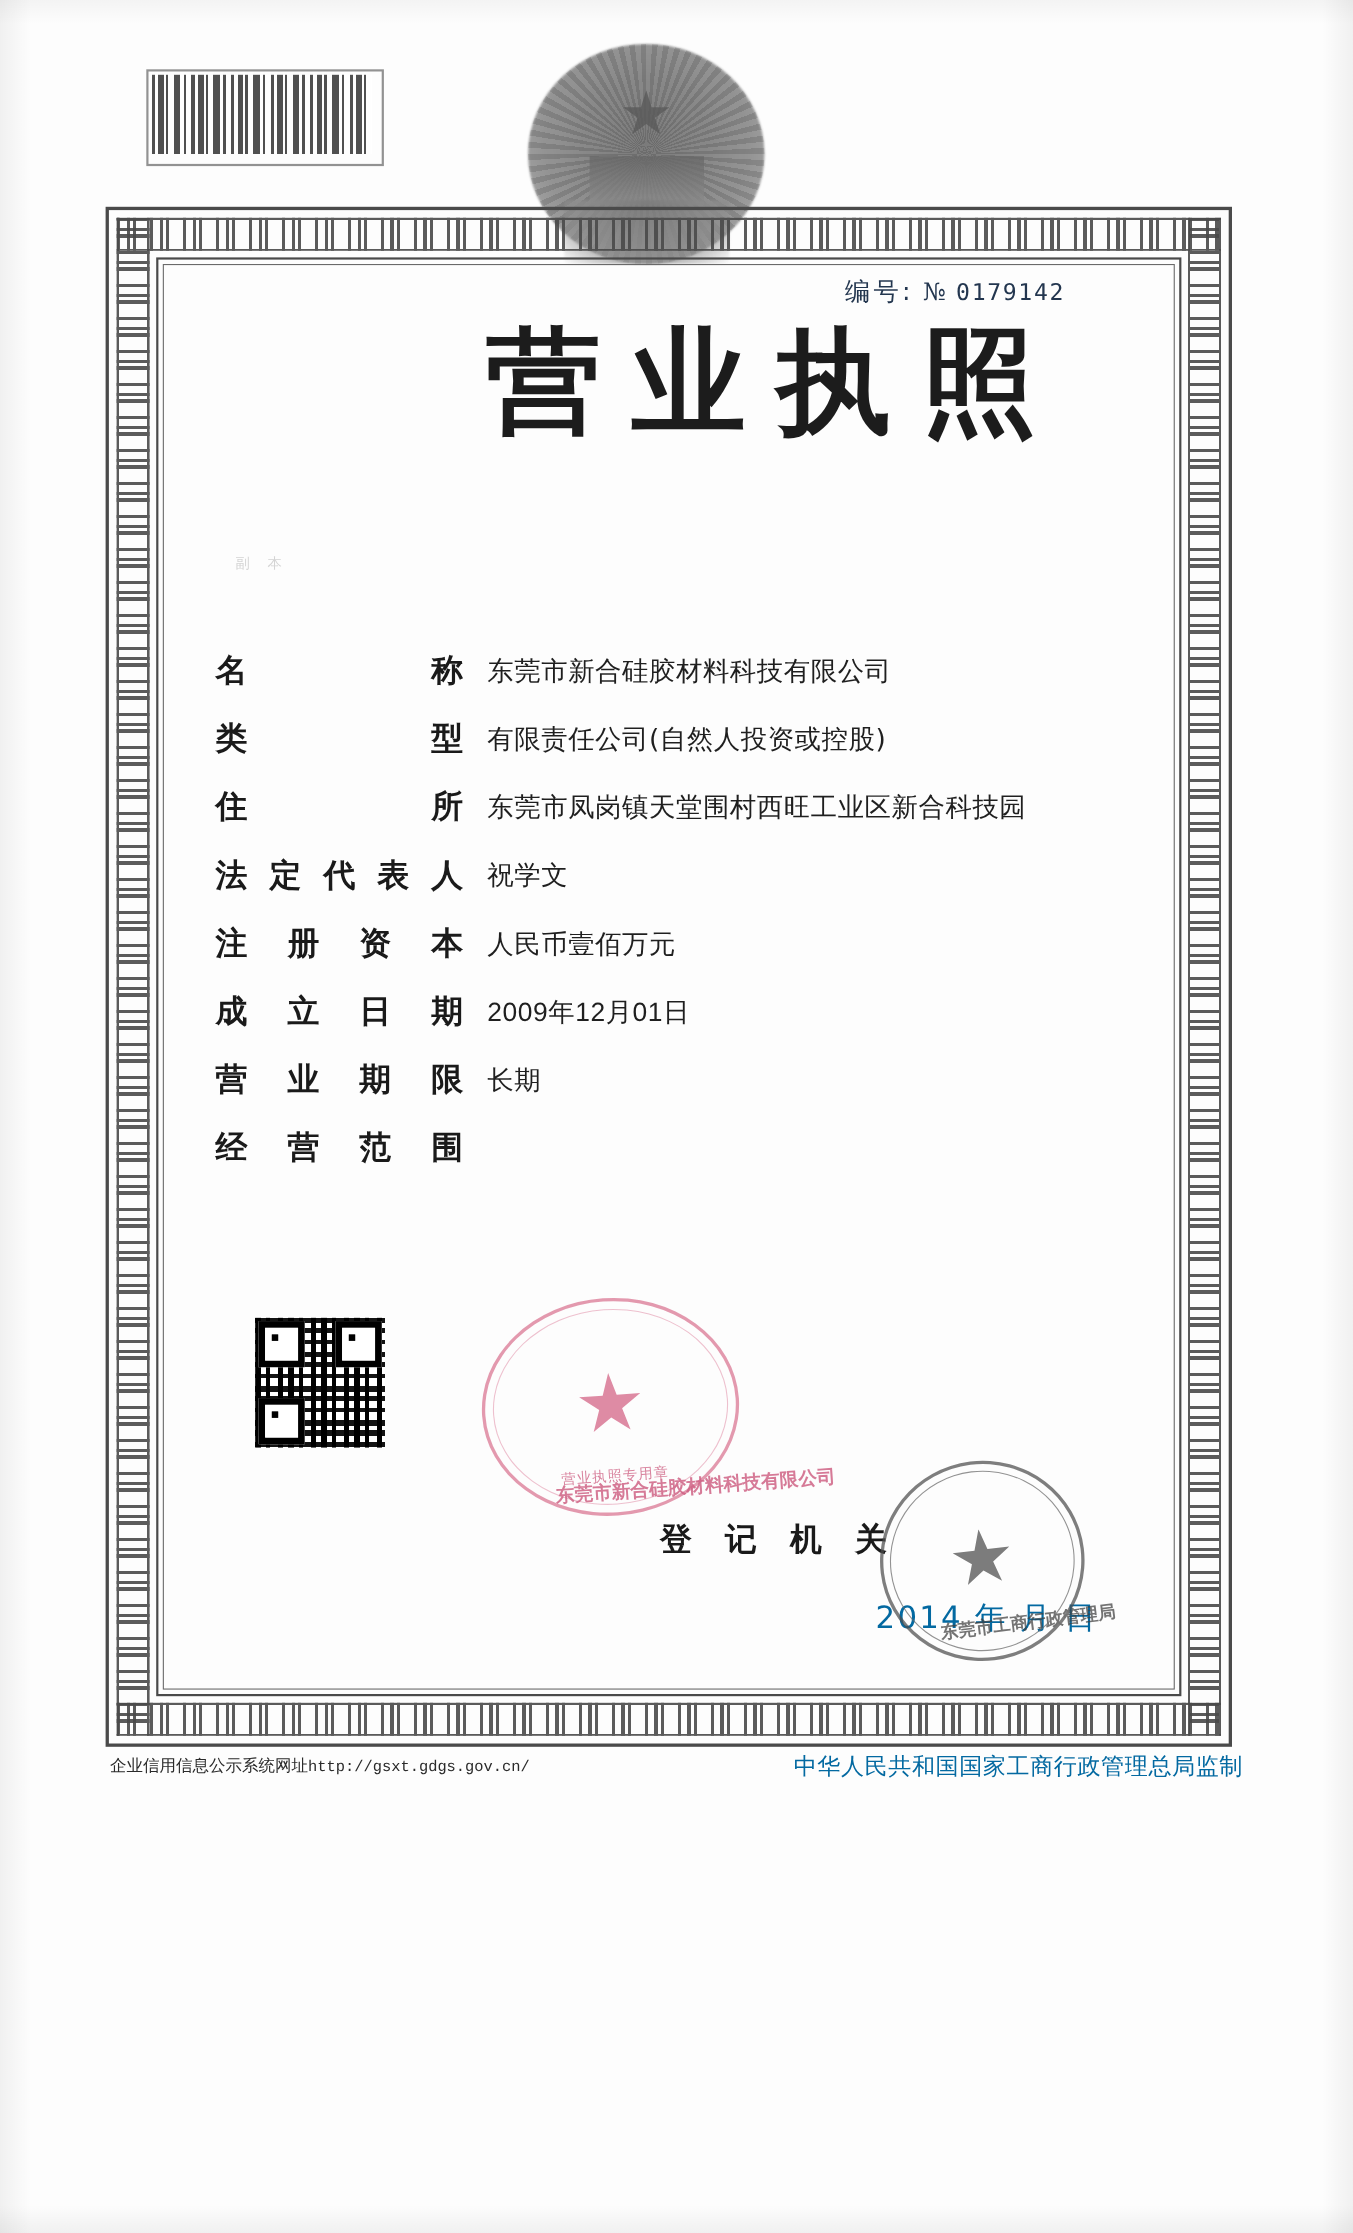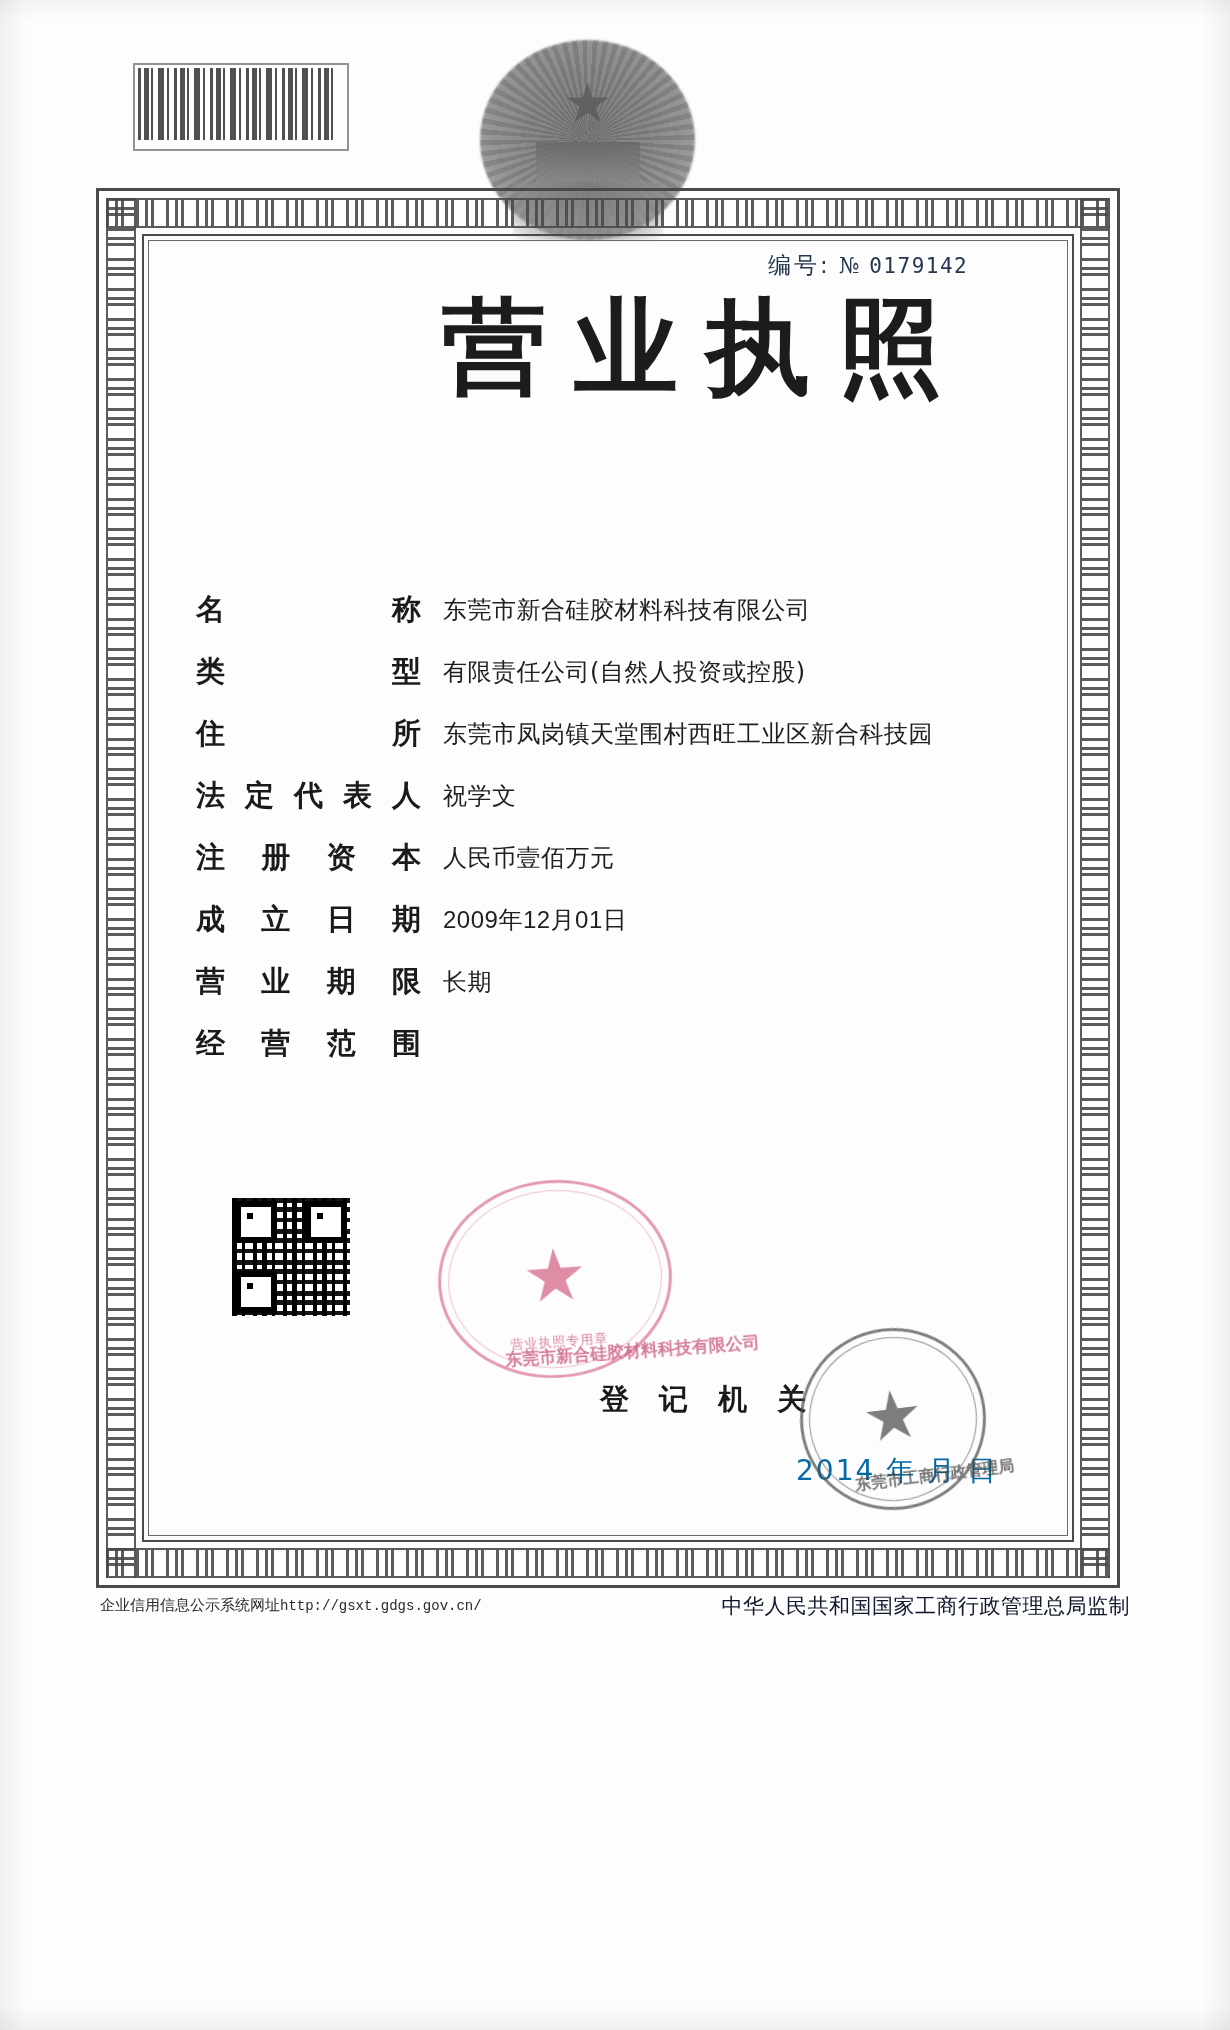--- a/index.html
+++ b/index.html
@@ -449,21 +449,21 @@
     color: #2a2a2a;
     letter-spacing: 0;
     white-space: nowrap;
   }
   #footer-left .url { font-family: Liberation Mono, monospace; font-size: 14px; }
   #footer-right {
     position: absolute;
     right: 100px;
     top: 1592px;
     font-size: 21px;
-    color: #0f172a;
+    color: #0369a1;
     letter-spacing: .5px;
     white-space: nowrap;
   }
 
   
   #watermark {
     position: absolute;
     left: 214px;
     top: 500px;
     width: 120px;
@@ -501,20 +501,21 @@
   </div>
 
   <div id="serial">
     <span class="label">编号:</span>
     <span class="no">№</span>
     <span class="digits">0179142</span>
   </div>
 
   <div id="title">营业执照</div>
 
+  <div id="watermark">副 本</div>
 
 
   <div id="fields">
 
     <div class="row">
       <div class="flabel">
         <span>名</span>
         <span>称</span>
       </div>
       <div class="fvalue">东莞市新合硅胶材料科技有限公司</div>

